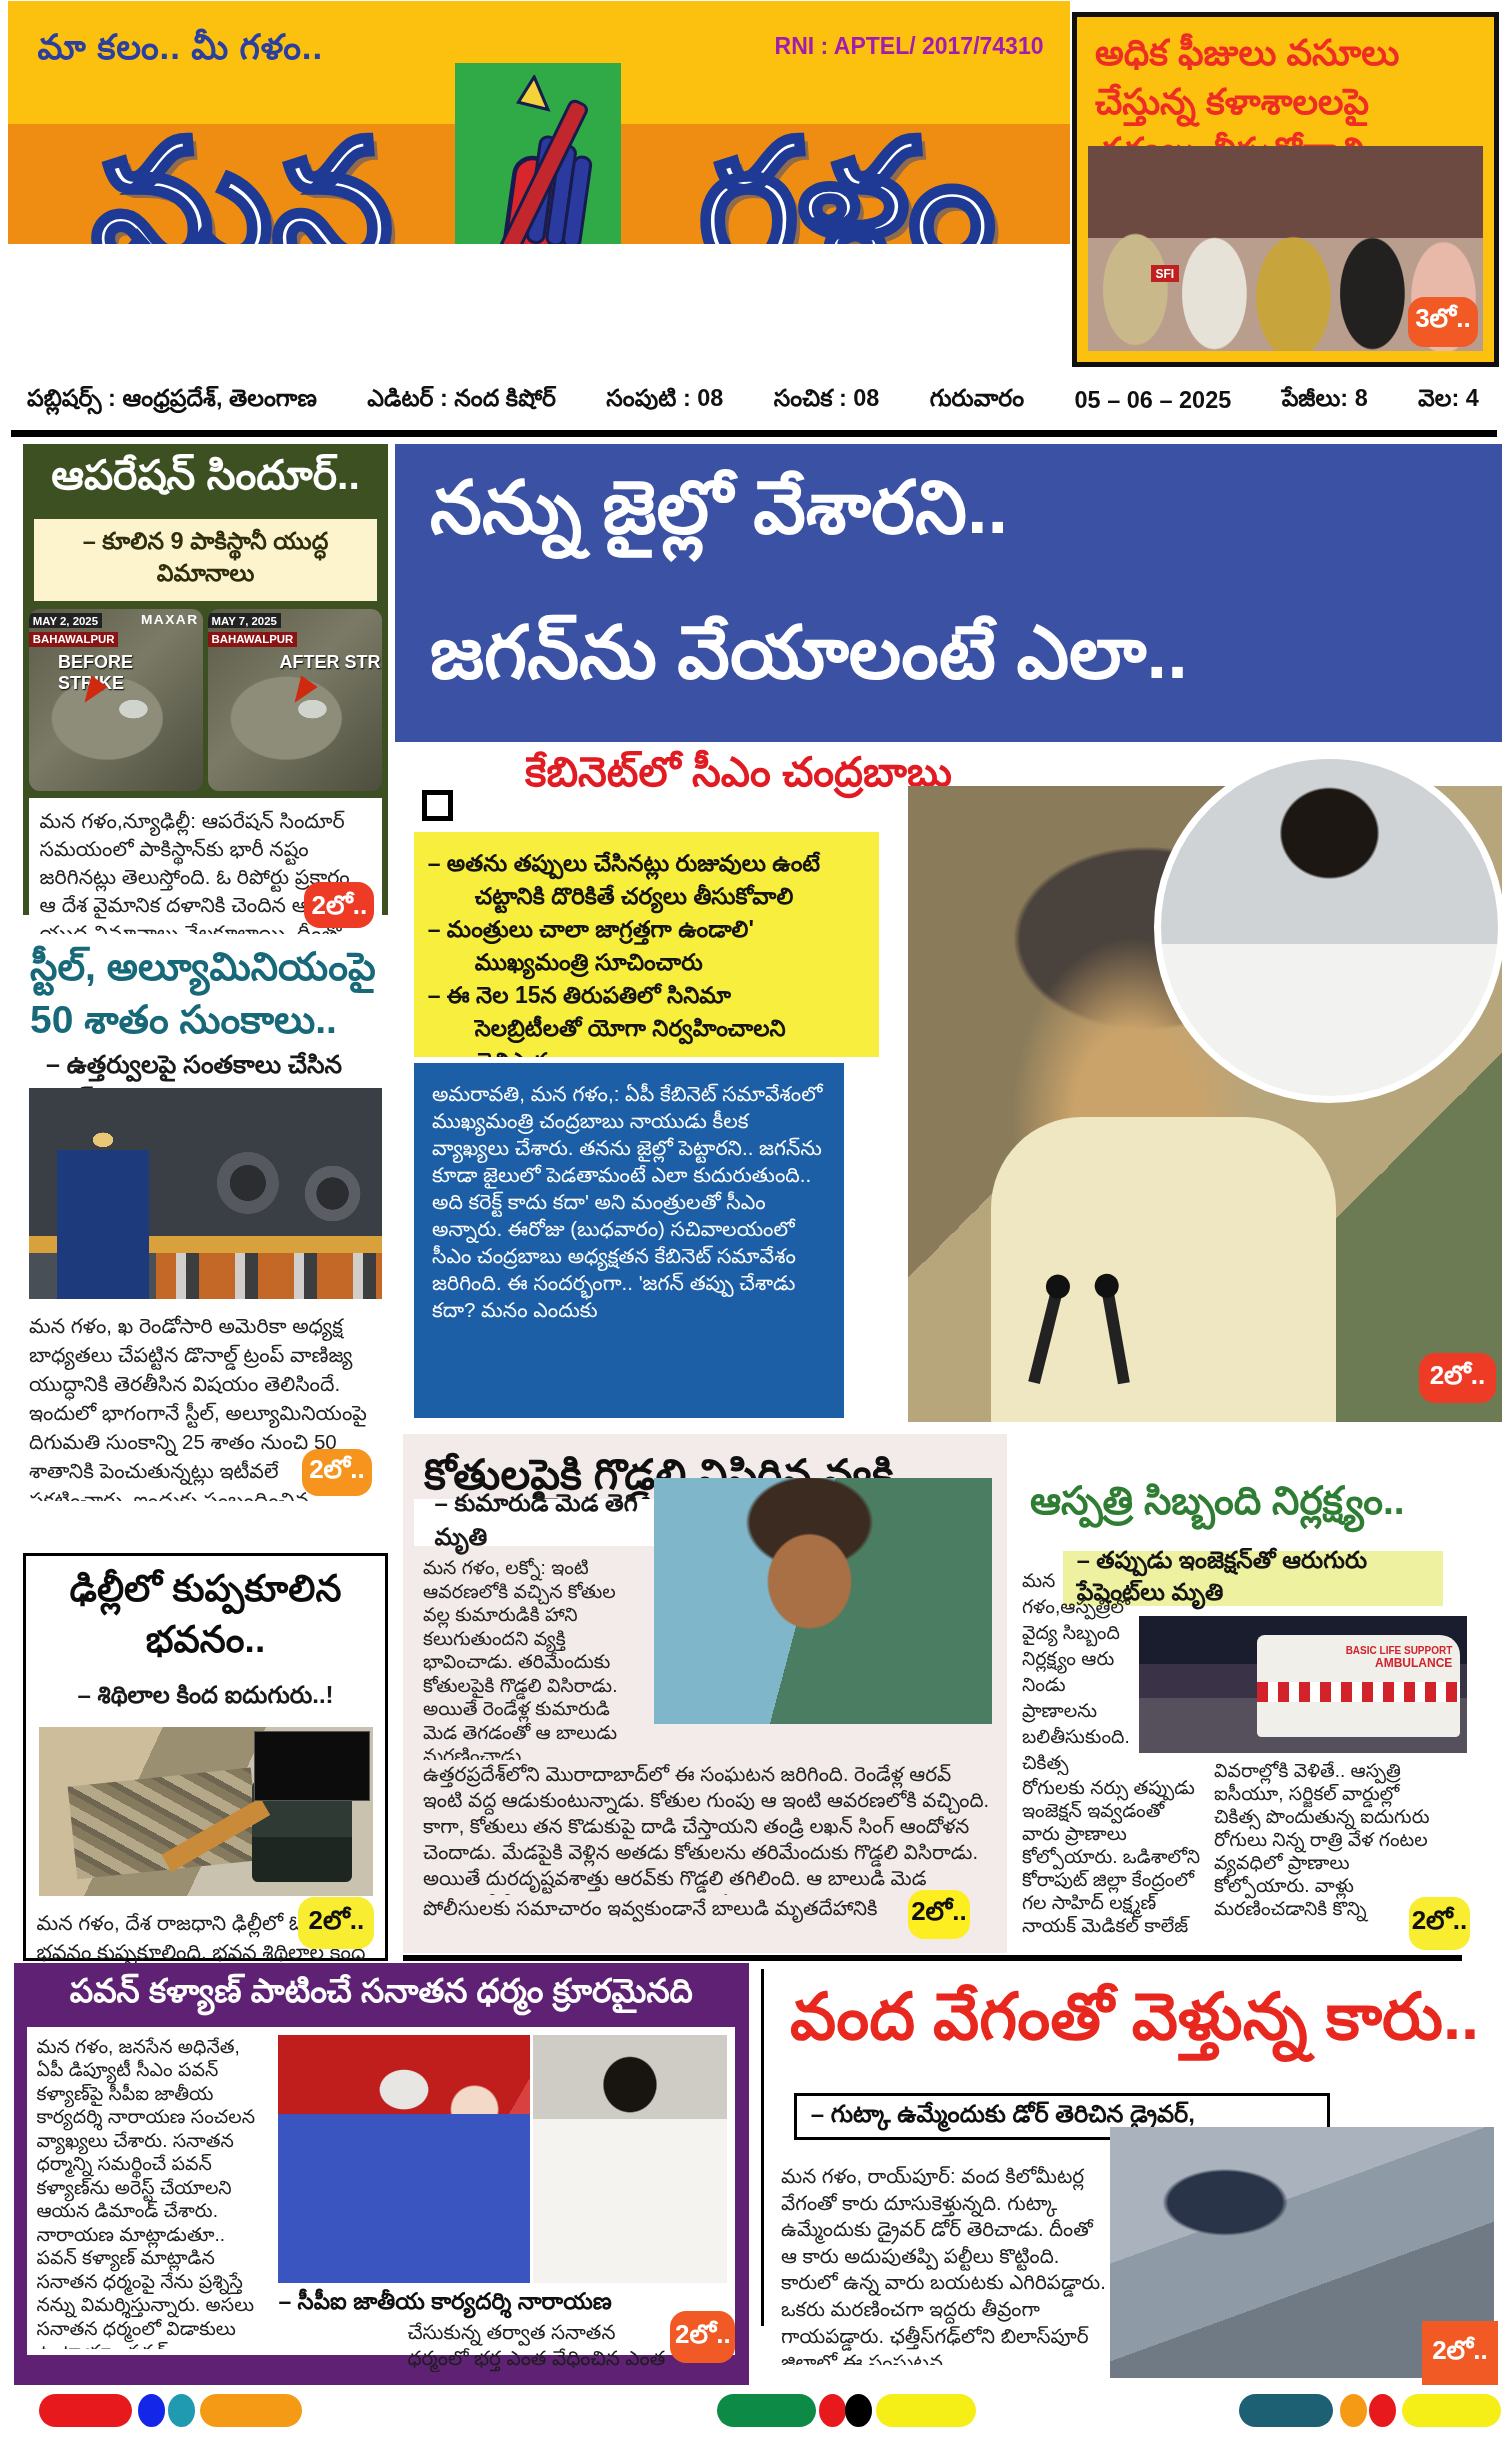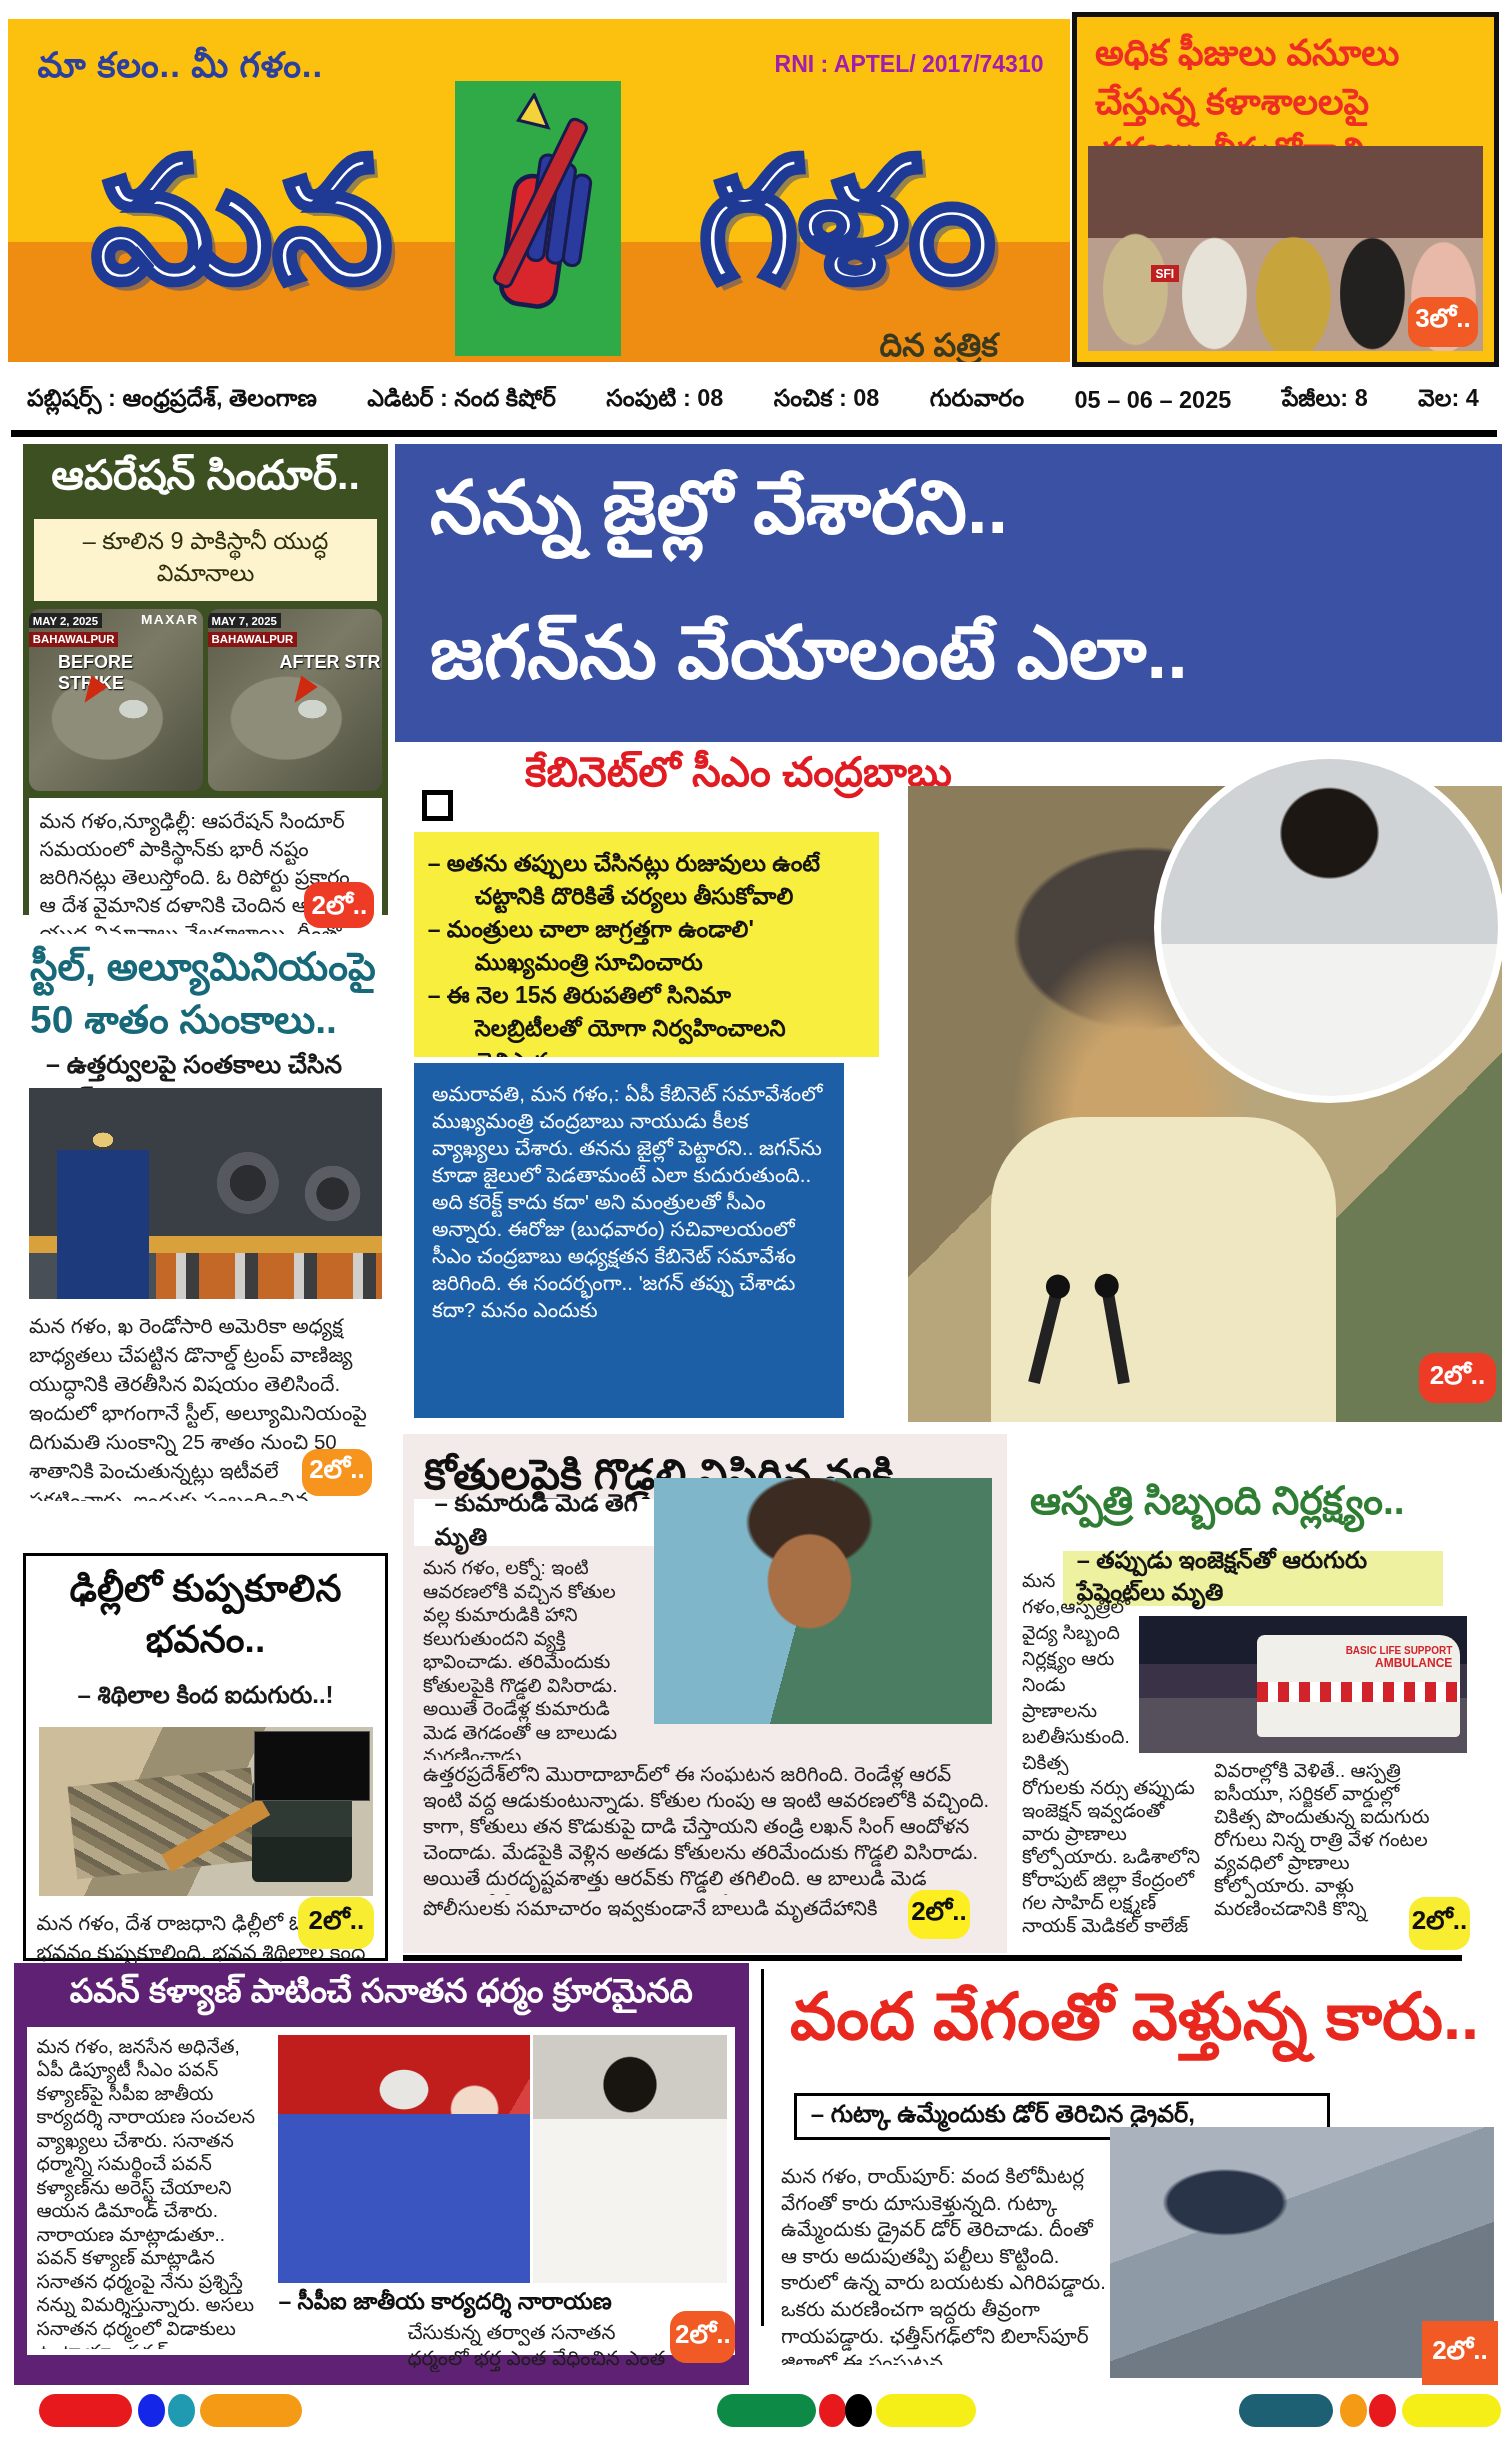--- a/index.html
+++ b/index.html
@@ -3,21 +3,21 @@
 <meta charset="utf-8">
 <style>
   html,body{margin:0;padding:0;background:#e8e8e8;font-family:"Liberation Sans",sans-serif;}
   #page{position:relative;width:1507px;height:2450px;background:#ffffff;margin:0 auto;overflow:hidden;}
   .abs{position:absolute;}
   .b{font-weight:bold;}
   .ov{overflow:hidden;}
   .ctr{display:flex;align-items:center;justify-content:center;text-align:center;}
 
   
-  .masthead{left:7.6px;top:19px;width:1062px;height:343px;background:#fcc10f;}
+  .masthead{left:7.6px;top:1px;width:1062px;height:243px;background:#fcc10f;}
   .mast-orange{left:0;bottom:0;width:100%;height:120px;background:#ef8d12;}
   .tagline{left:30px;top:26px;font-size:35px;color:#2b3fa0;letter-spacing:0.8px;}
   .rni{left:767px;top:32px;font-size:23px;color:#a21caf;}
   .logo-word{font-size:171px;line-height:251px;color:#ffffff;font-weight:bold;
     -webkit-text-stroke:5.3px #1e3a94;text-shadow:6px 6px 0 rgba(70,80,120,.55);text-align:center;}
   .logo-green{left:447px;top:62px;width:166px;height:275px;background:#2faa47;}
   .daily{left:872px;top:308px;font-size:32px;color:#39391f;}
 
   
   .trbox{left:1072px;top:12px;width:427px;height:355px;background:#fcc10f;border:5.3px solid #101010;box-sizing:border-box;}
@@ -25,21 +25,21 @@
   .photo{background:#9a9a90;}
   .badge{display:flex;align-items:center;justify-content:center;color:#fff;font-weight:bold;font-size:26px;border-radius:16px;}
 
   
   .infobar{left:27px;top:377px;width:1452px;height:47px;display:flex;align-items:center;justify-content:space-between;font-size:23.5px;font-weight:bold;color:#111;}
   .rule1{left:10.6px;top:430px;width:1486px;height:6.8px;background:#000;}
 
   
   .op{left:23px;top:444px;width:365px;height:471px;background:#3d5022;}
   .op-title{margin-top:7.6px;text-align:center;color:#fff;font-size:41px;font-weight:bold;}
-  .op-sub{margin:10.6px 10.6px 0;background:#fdf3cd;color:#2f2f10;font-size:23.5px;font-weight:normal;text-align:center;padding:9px 3px;}
+  .op-sub{margin:10.6px 10.6px 0;background:#fdf3cd;color:#2f2f10;font-size:23.5px;font-weight:bold;text-align:center;padding:9px 3px;}
   .satwrap{margin:7.6px 6px 0;height:182px;display:flex;gap:4.6px;}
   .sat{flex:1;position:relative;background:
     radial-gradient(46px 30px at 60% 55%, #cfd4cd 0 30%, transparent 32%),
     radial-gradient(91px 68px at 45% 60%, #8e8d79 0 60%, transparent 62%),
     linear-gradient(135deg,#5c5b49,#7a7a66 45%,#4e4e3e);overflow:hidden;border-radius:11px;}
   .satlbl{position:absolute;background:#8a1313;color:#fff;font-size:11.4px;font-weight:bold;padding:1.5px 3.8px;}
   .sattag{position:absolute;color:#fff;font-size:18px;font-weight:bold;text-shadow:0.8px 0.8px 1.5px #000;}
   .maxar{position:absolute;right:4.6px;top:3px;color:#fff;font-size:13.7px;font-weight:bold;letter-spacing:1.5px;}
   .arrow{position:absolute;width:0;height:0;border-left:10.6px solid transparent;border-right:10.6px solid transparent;border-top:26px solid #cf2a10;transform:rotate(35deg);}
   .op-body{margin:7.6px 6px 0;background:#fff;padding:9px 10.6px;font-size:20.5px;line-height:28px;color:#222;height:118px;position:relative;}

